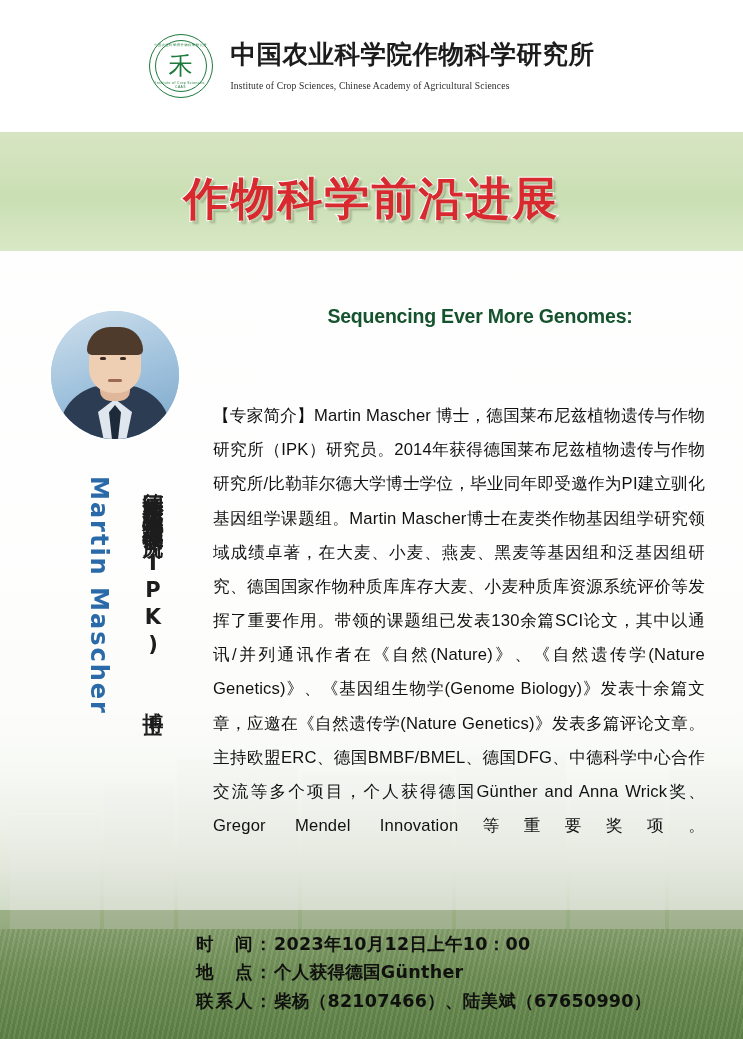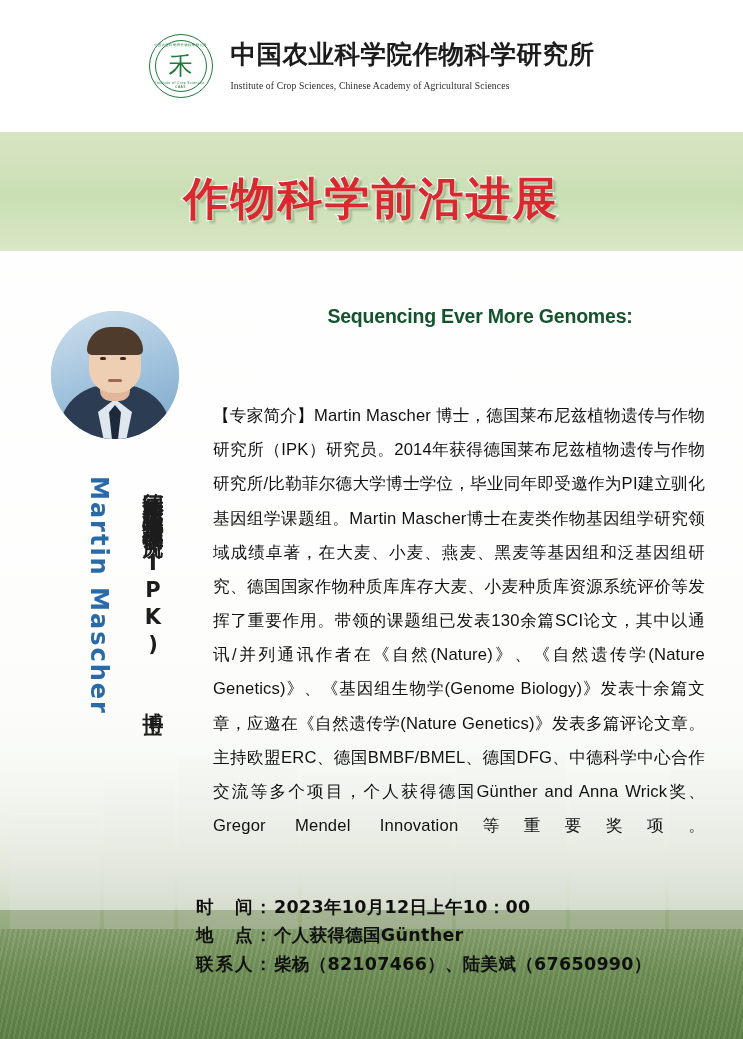--- a/index.html
+++ b/index.html
@@ -329,21 +329,21 @@
     text-align-last: justify;
     font-family: Liberation Sans, sans-serif;
     letter-spacing: 0.2px;
     margin-top: 24px;
   }
 
   
   .info {
     position: absolute;
     left: 196px;
-    top: 893px;
+    top: 930px;
     width: 520px;
     color: #10100f;
     font-family: "DejaVu Sans", "Liberation Sans", sans-serif;
   }
   .info-row {
     font-size: 17.5px;
     font-weight: bold;
     line-height: 1.62;
     letter-spacing: 0.3px;
     white-space: nowrap;

